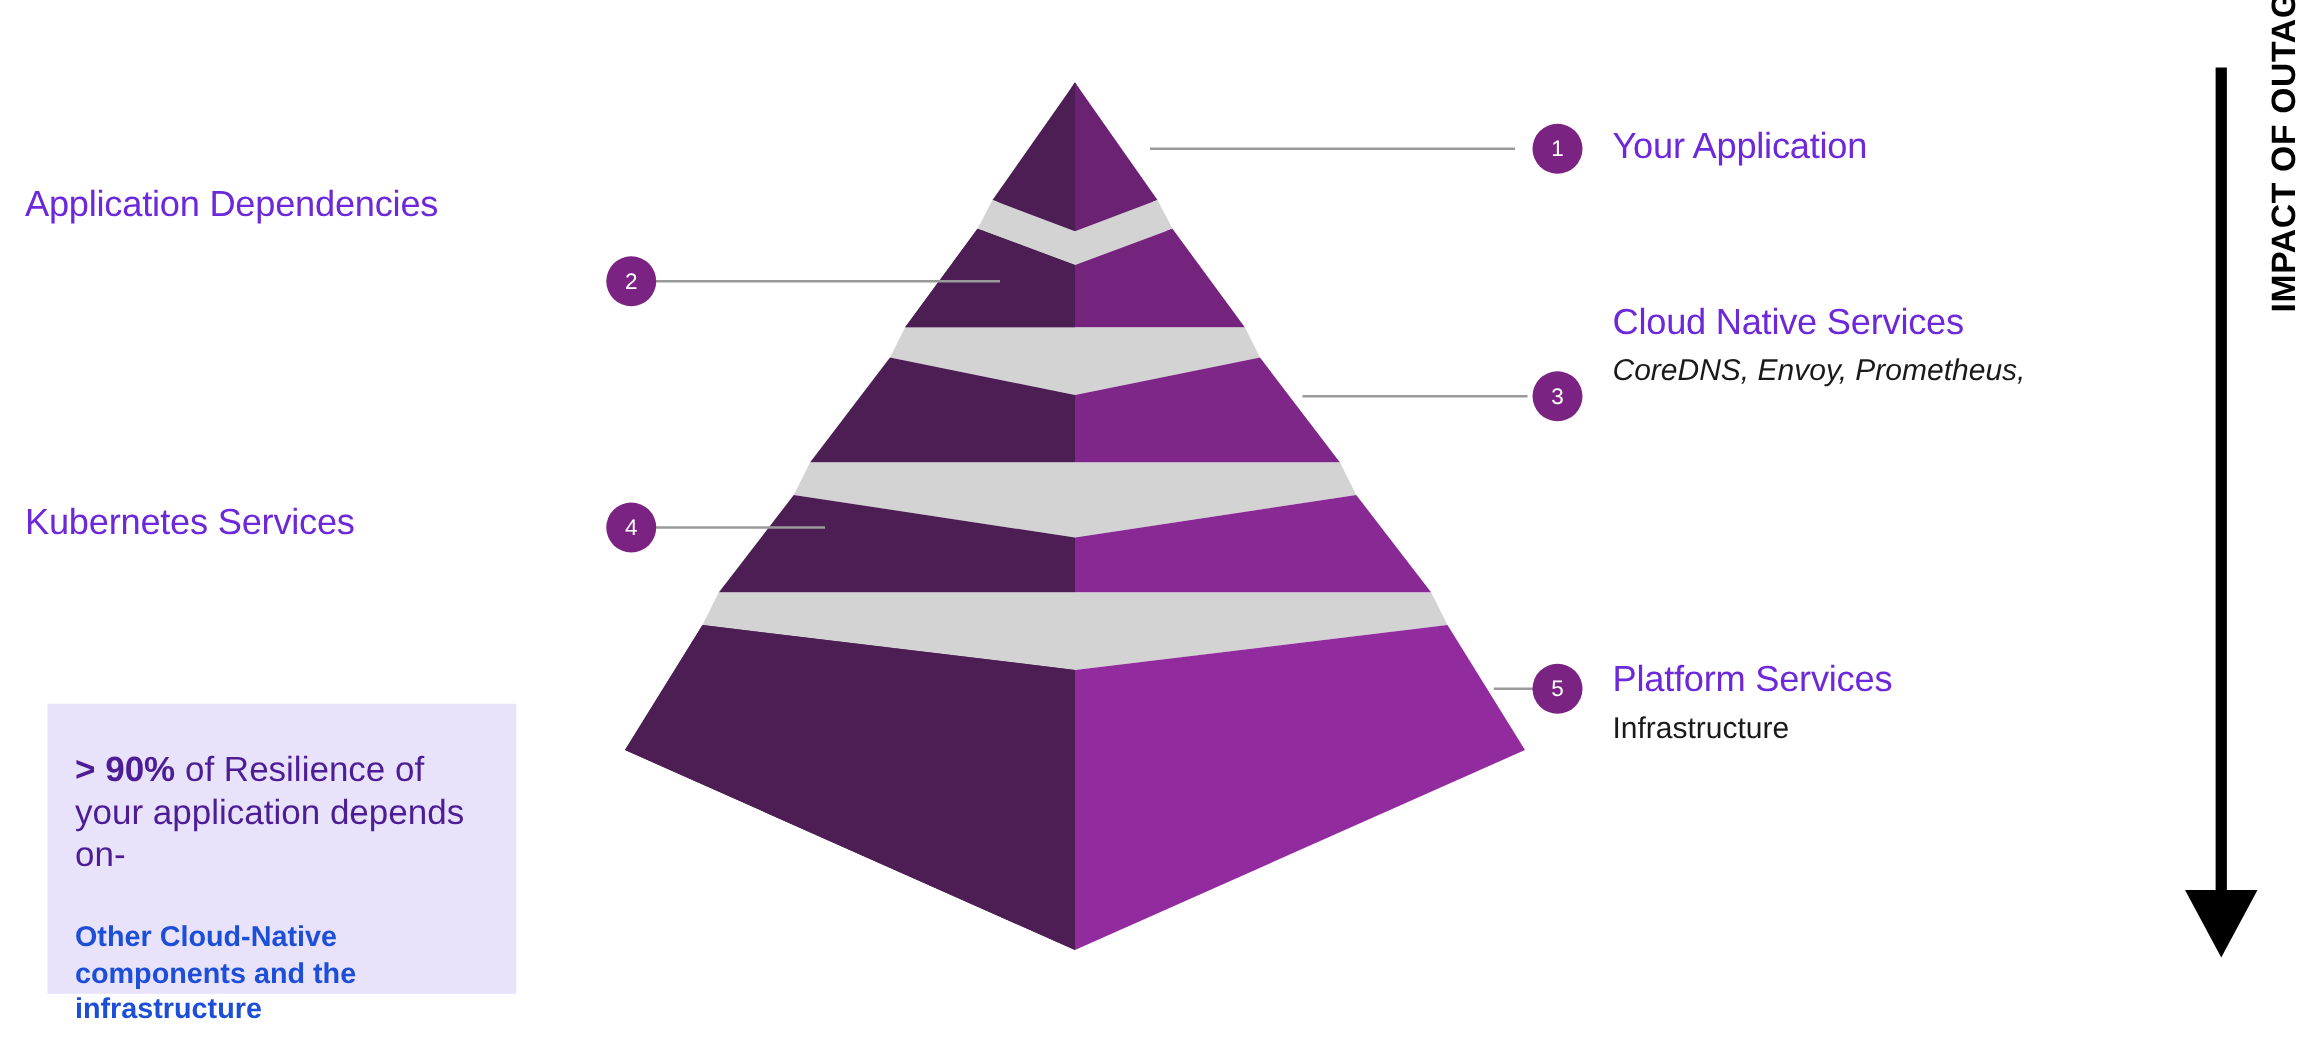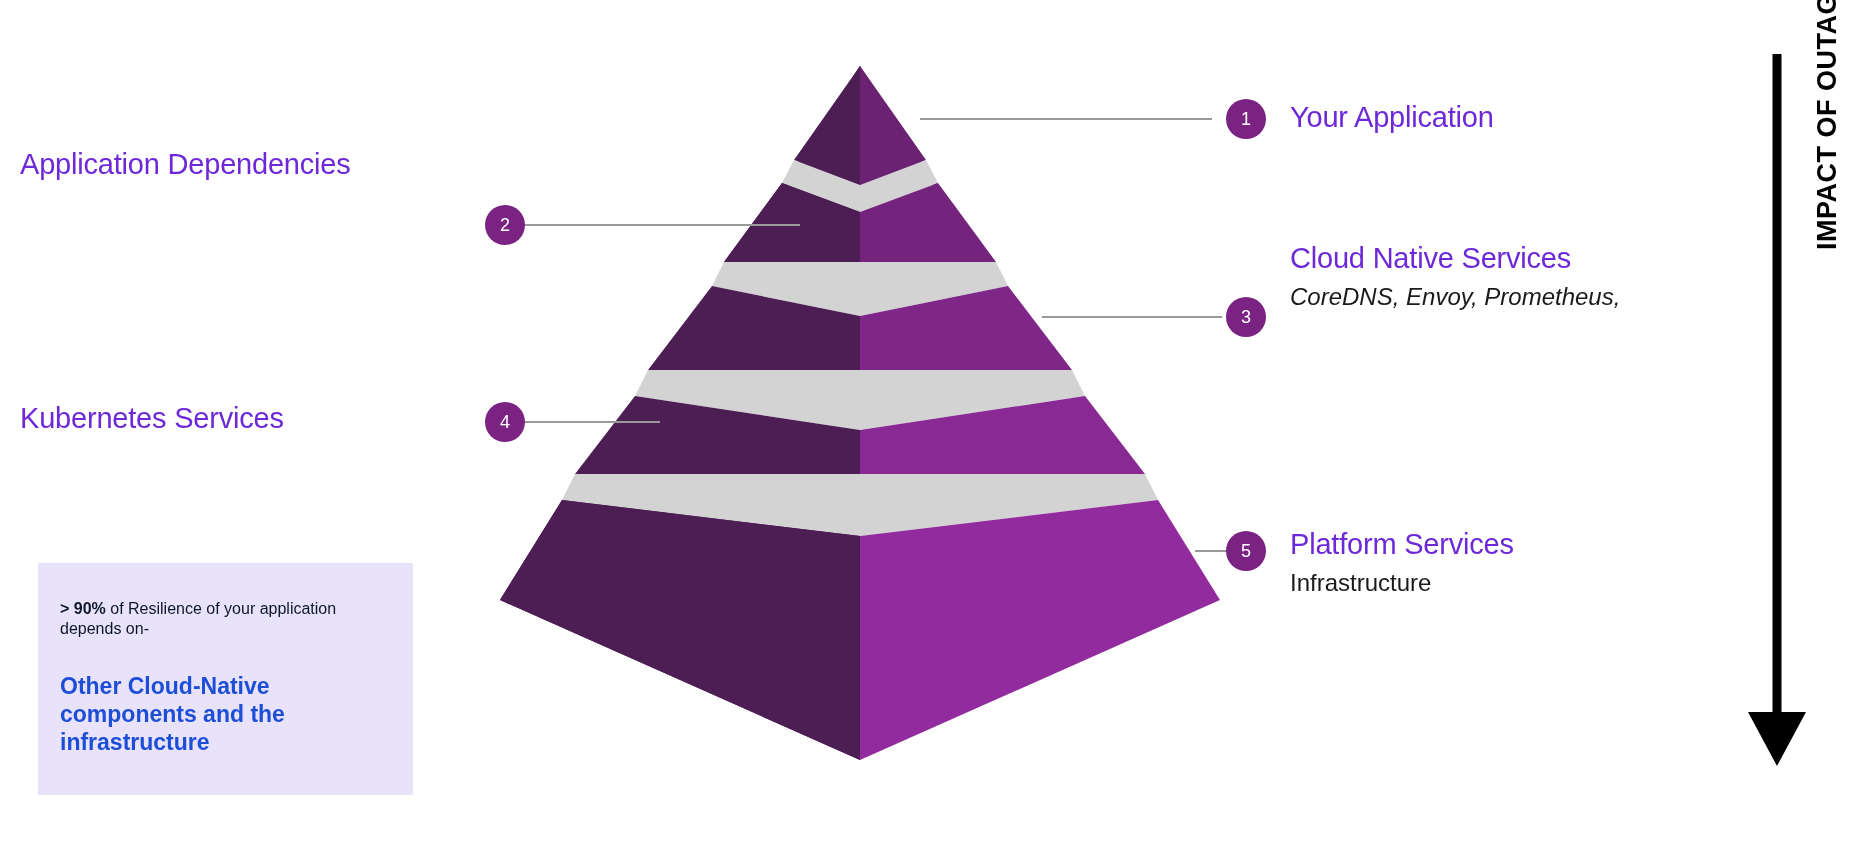--- a/index.html
+++ b/index.html
@@ -70,23 +70,23 @@
     position: absolute;
     left: 38px;
     top: 563px;
     width: 375px;
     height: 232px;
     background: #E8E2FB;
     box-sizing: border-box;
     padding: 36px 36px 0 22px;
   }
   #callout .c-para {
-    font-size: 16px;
+    font-size: 28px;
     line-height: 1.22;
-    color: #0f172a;
+    color: #4c1d95;
   }
   #callout .c-para b { font-weight: bold; }
   #callout .c-strong {
     margin-top: 34px;
     font-size: 23px;
     font-weight: bold;
     line-height: 1.22;
     color: #1d4ed8;
   }
 

